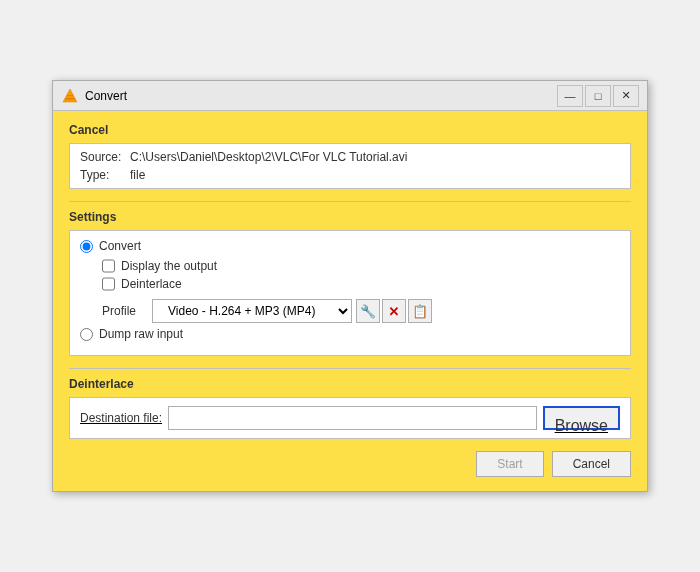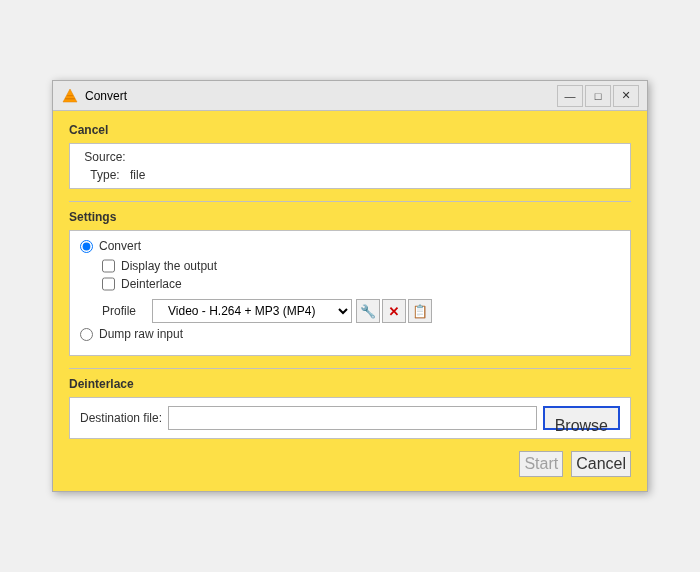--- a/index.html
+++ b/index.html
@@ -76,21 +76,20 @@
     .source-box {
       border: 1px solid #c0c0c0;
       background: white;
       padding: 6px 10px;
       margin-bottom: 2px;
     }
     .source-row {
       display: flex;
       align-items: center;
       margin-bottom: 4px;
-      text-align: center;
     }
     .source-row:last-child {
       margin-bottom: 0;
     }
     .source-key {
       font-size: 12px;
       color: #333;
       width: 50px;
       flex-shrink: 0;
     }
@@ -182,20 +181,21 @@
     }
     .dump-row {
       display: flex;
       align-items: center;
       margin-top: 4px;
     }
     .destination-section {
       border: 1px solid #c0c0c0;
       background: white;
       padding: 8px 10px;
+      text-decoration: underline;
     }
     .dest-row {
       display: flex;
       align-items: center;
     }
     .dest-key {
       font-size: 12px;
       color: #333;
       white-space: nowrap;
       margin-right: 6px;
@@ -218,24 +218,24 @@
       color: #333;
     }
     .bottom-buttons {
       display: flex;
       justify-content: flex-end;
       gap: 8px;
       margin-top: 12px;
     }
     .btn {
       height: 26px;
-      padding: 0 4px;
-      border: 1px solid #adadad;
-      background: #f0f0f0;
-      font-size: 16px;
+      padding: 0 20px;
+      border: 1px solid #adadad;
+      background: #f0f0f0;
+      font-size: 12px;
       cursor: pointer;
       color: #333;
     }
     .btn:disabled {
       color: #a0a0a0;
       cursor: default;
     }
     .btn.cancel {
       background: #f0f0f0;
     }
@@ -262,20 +262,21 @@
     </div>
   </div>
 
   <div class="window-body">
 
     <div class="section">
       <div class="section-label">Cancel</div>
       <div class="source-box">
         <div class="source-row">
           <span class="source-key">Source:</span>
+          <span class="source-value">C:\Users\Daniel\Desktop\2\VLC\For VLC Tutorial.avi</span>
         </div>
         <div class="source-row">
           <span class="source-key">Type:</span>
           <span class="source-value">file</span>
         </div>
       </div>
     </div>
 
     <div class="divider"></div>
 

